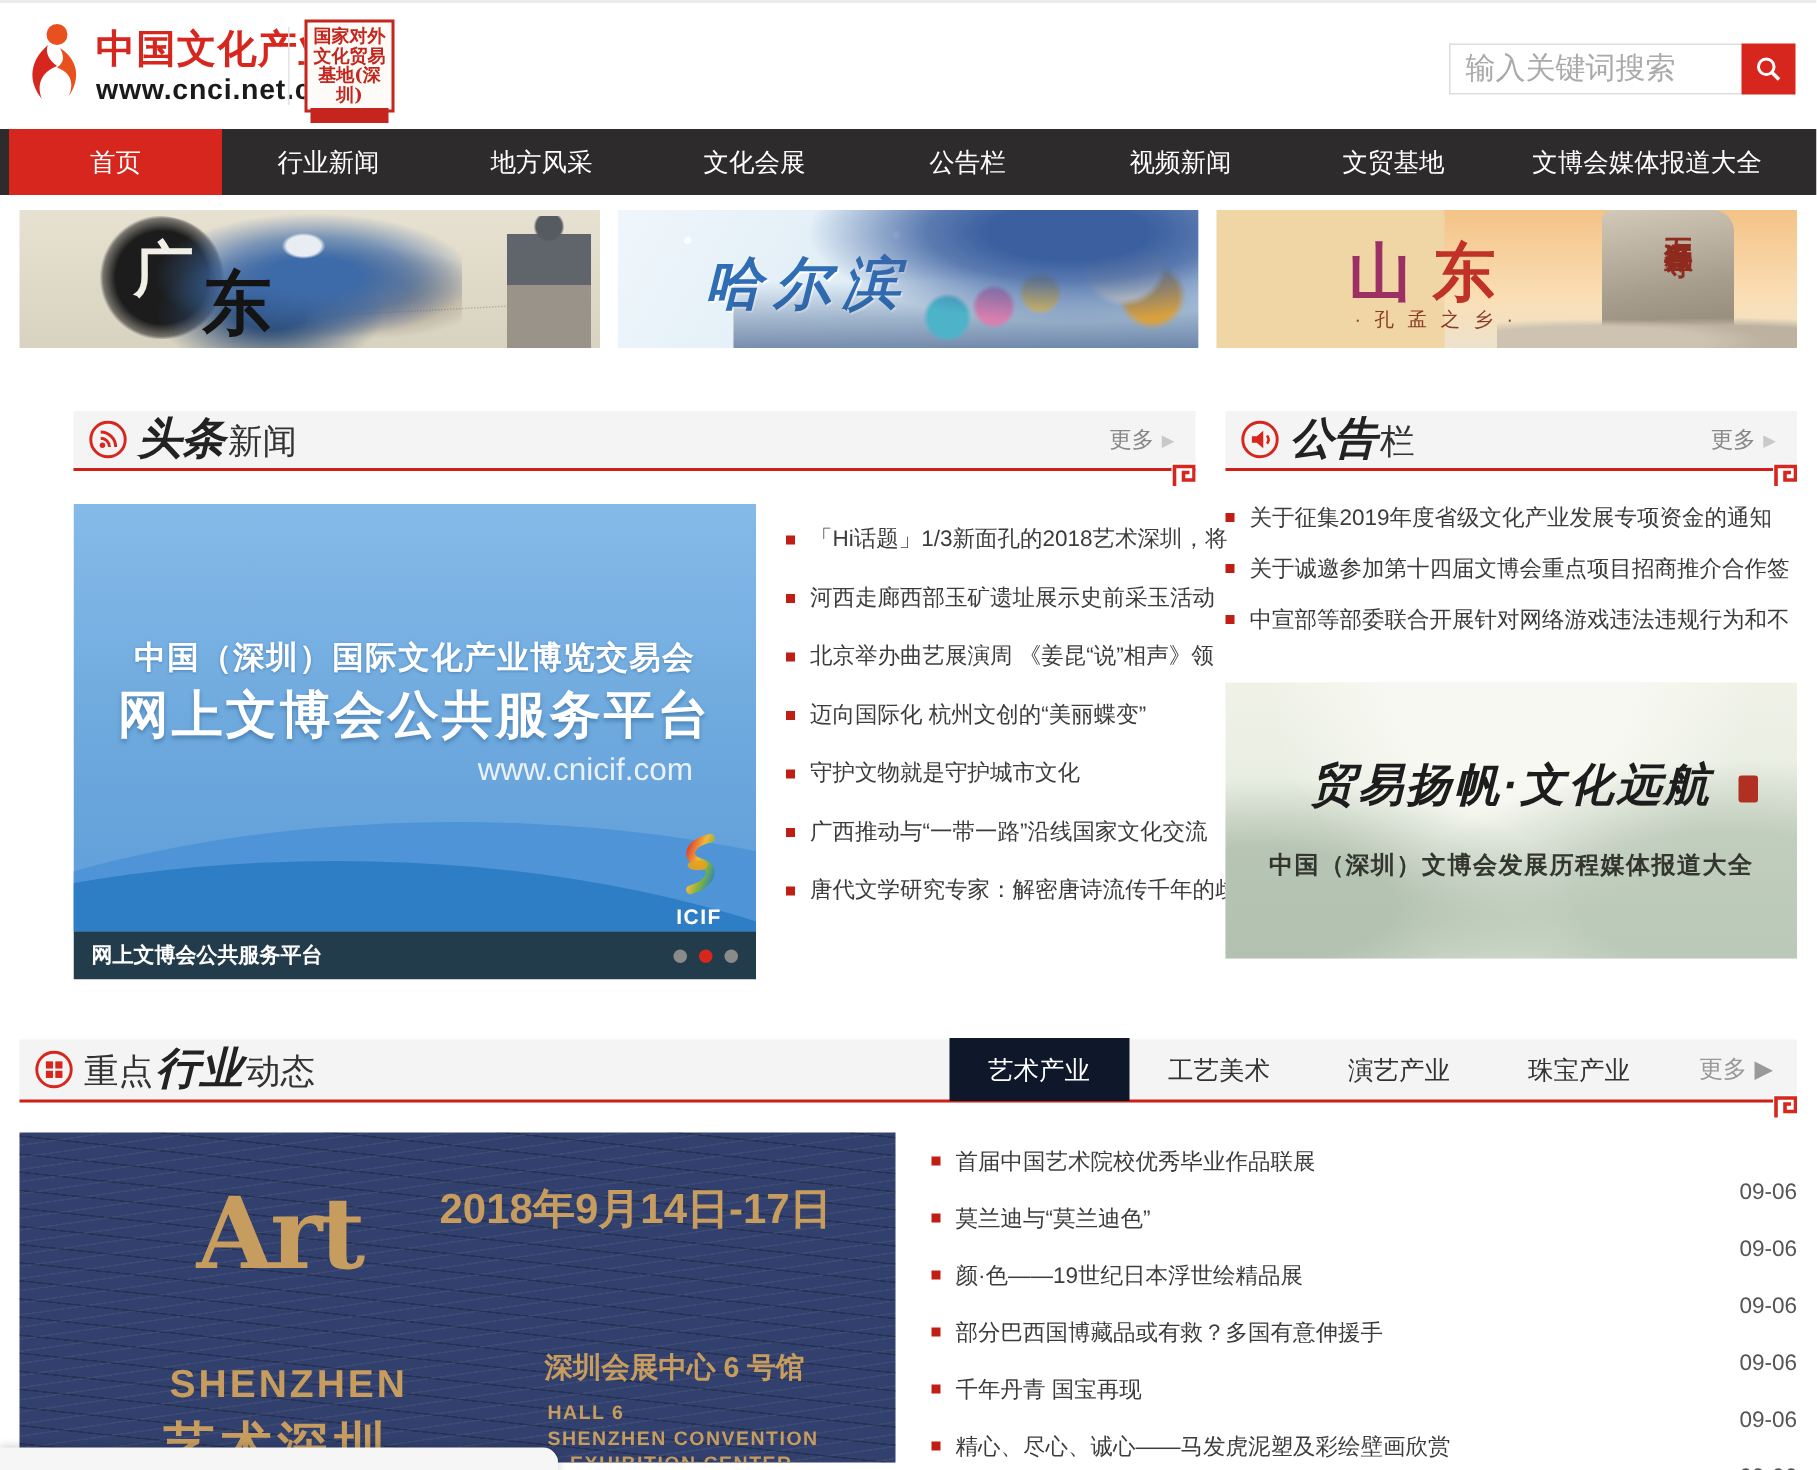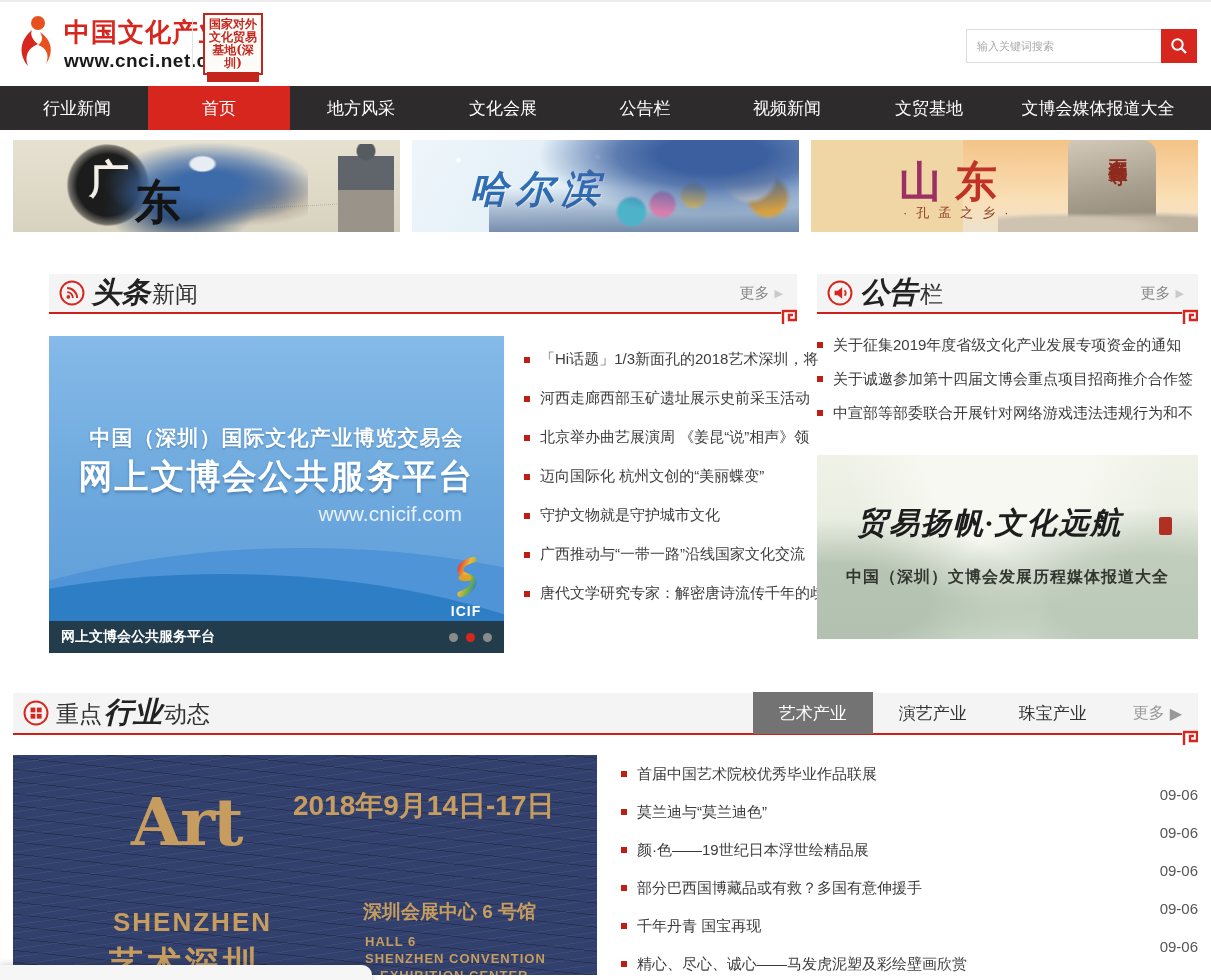--- a/index.html
+++ b/index.html
@@ -19,21 +19,21 @@
   .seal { position:absolute; left:203px; top:11px; width:60px; height:62px; border:2px solid #c4261d;
           background:#fdfbf7; padding:3px 2px 0; text-align:center; }
   .seal .sl { color:#c4261d; font-family:"DejaVu Serif",serif; font-weight:bold; font-size:12px; line-height:13px; }
   .seal .strip { height:10px; background:#c4261d; margin-top:2px; }
   .base-title { position:absolute; left:272px; top:12px; }
   .bt1 { font-size:18px; font-weight:bold; color:#3a3a3a; line-height:20px; }
   .bt2 { font-size:12px; color:#8d8d8d; line-height:14px; }
   .bt2.first { margin-top:3px; }
   .search { position:absolute; right:14px; top:27px; display:flex; }
   .search input { width:195px; height:34px; border:1px solid #ddd; border-right:none; padding:0 10px;
-                  font-size:11px; color:#333; outline:none; }
+                  font-size:20px; color:#333; outline:none; }
   .search input::placeholder { color:#aaa; }
   .search button { width:36px; height:34px; background:#d7261d; border:none; cursor:pointer;
                    display:flex; align-items:center; justify-content:center; }
 
   
   .nav { height:44px; background:#2d2b2c; display:flex; align-items:stretch; padding-left:6px; }
   .nav-item { width:142px; color:#fff; font-size:17px; display:flex; align-items:center;
               justify-content:center; cursor:pointer; }
   .nav-item.active { background:#d7261d; }
   .nav-item.wide { width:196px; }
@@ -134,33 +134,33 @@
   .news-txt { font-size:15px; color:#3c3c3c; white-space:nowrap; overflow:hidden; }
 
   
   .notice-list { list-style:none; margin-top:14px; }
   .notice-list li { display:flex; align-items:center; height:34px; cursor:pointer; }
   .nb-banner { margin-top:25px; height:184px; position:relative; overflow:hidden; cursor:pointer; background:
       radial-gradient(ellipse at 88% 78%, rgba(150,170,150,.45) 0 22%, transparent 45%),
       radial-gradient(ellipse at 6% 80%, rgba(140,160,140,.5) 0 18%, transparent 40%),
       radial-gradient(ellipse at 50% 0%, #f7f8f1 0 30%, transparent 60%),
       linear-gradient(180deg,#f0f2e8 0%,#e3eadd 60%,#d8e2d4 100%); }
-  .nb-l1 { position:absolute; top:48px; width:100%; text-align:left; font-family:Liberation Serif, serif;
-      font-style:italic; font-weight:bold; font-size:30px; color:#1d1d1d; letter-spacing:2px;padding-left:40px; }
+  .nb-l1 { position:absolute; top:48px; width:100%; text-align:center; font-family:Liberation Sans, sans-serif;
+      font-style:italic; font-weight:bold; font-size:30px; color:#1d1d1d; letter-spacing:2px; }
   .nb-seal { position:absolute; top:62px; right:26px; width:13px; height:18px; background:#b03024; border-radius:2px; }
   .nb-l2 { position:absolute; top:112px; width:100%; text-align:center; font-size:16px; color:#33362f;
       font-weight:bold; letter-spacing:1px; }
 
   
   .industry { margin-top:40px; padding:0 13px; }
   .ind-hd { height:42px; background:#f4f4f4; border-bottom:2px solid #cf1f19; position:relative;
       display:flex; align-items:center; padding-left:10px; }
   .tabs { margin-left:auto; display:flex; height:42px; align-items:stretch; }
   .tab { padding:0 26px; display:flex; align-items:center; font-size:17px; color:#333; cursor:pointer; }
-  .tab.active { background:#737373; color:#fff;font-family:Liberation Serif, serif; }
+  .tab.active { background:#0f172a; color:#fff;font-family:Liberation Serif, serif; }
   .tab-more { padding:0 16px 0 20px; display:flex; align-items:center; gap:5px; color:#999; font-size:16px; cursor:pointer; }
   .ind-row { display:flex; margin-top:20px; }
   .poster { width:584px; height:220px; flex:none; position:relative; overflow:hidden; cursor:pointer;
       background:
       repeating-linear-gradient(172deg, rgba(255,255,255,.05) 0 1px, transparent 1px 8px),
       repeating-linear-gradient(6deg, rgba(0,0,0,.22) 0 1px, transparent 1px 12px),
       #32406d; }
   .p-art { position:absolute; left:118px; top:28px; color:#c79d5f; font-size:66px; font-weight:bold;
       font-family:"DejaVu Serif",serif; letter-spacing:-2px; }
   .p-shz { position:absolute; left:100px; top:152px; color:#c79d5f; font-size:26px; font-weight:bold; letter-spacing:2px; }
@@ -205,22 +205,22 @@
       <button>
         <svg width="18" height="18" viewBox="0 0 18 18">
           <circle cx="7.5" cy="7.5" r="5.2" fill="none" stroke="#fff" stroke-width="2"></circle>
           <line x1="11.5" y1="11.5" x2="16" y2="16" stroke="#fff" stroke-width="2.4"></line>
         </svg>
       </button>
     </div>
   </div>
 
   <div class="nav">
+    <div class="nav-item active">首页</div>
     <div class="nav-item">行业新闻</div>
-    <div class="nav-item active">首页</div>
     <div class="nav-item">地方风采</div>
     <div class="nav-item">文化会展</div>
     <div class="nav-item">公告栏</div>
     <div class="nav-item">视频新闻</div>
     <div class="nav-item">文贸基地</div>
     <div class="nav-item wide">文博会媒体报道大全</div>
   </div>
 
   <div class="banner-row">
     <div class="banner banner-gd">
@@ -398,20 +398,21 @@
             <rect x="7" y="12.8" width="4.4" height="4.4" fill="#d7261d"></rect>
             <rect x="12.8" y="12.8" width="4.4" height="4.4" fill="#d7261d"></rect>
           </svg>
         </span>
         <span class="t-pre">重点</span>
         <span class="t-strong">行业</span>
         <span class="t-rest">动态</span>
       </div>
       <div class="tabs">
         <div class="tab active">艺术产业</div>
+        <div class="tab">工艺美术</div>
         <div class="tab">演艺产业</div>
         <div class="tab">珠宝产业</div>
         <div class="tab-more">
           <span>更多</span>
           <span class="arr">▶</span>
         </div>
       </div>
       <div class="corner">
         <svg width="16" height="16" viewBox="0 0 16 16">
             <path d="M2 15 V2 H15 V11 H8 V6 H12" fill="none" stroke="#d7261d" stroke-width="2.4"></path>

